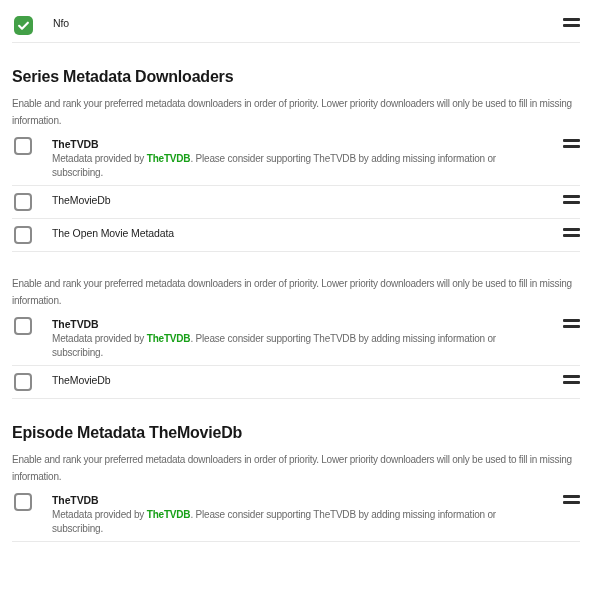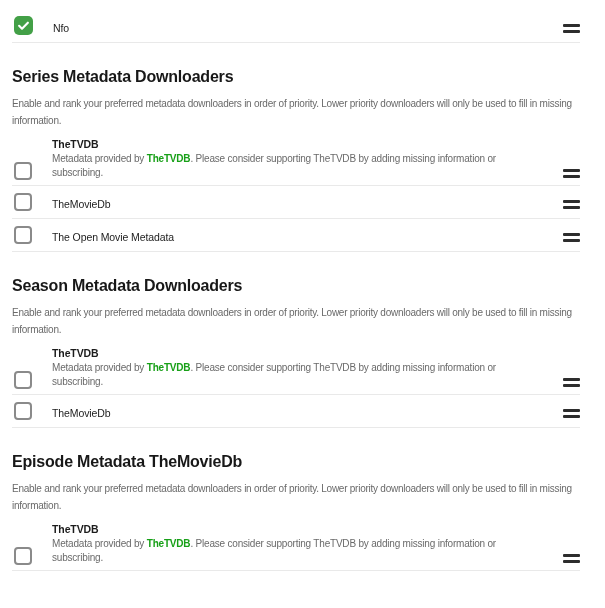--- a/index.html
+++ b/index.html
@@ -16,21 +16,21 @@
   .section-title {
     margin: 0; font-size: 16px; line-height: 20px; font-weight: 700;
     letter-spacing: -0.2px; color: #181818;
   }
   .section-desc {
     margin: 9px 0 0; font-size: 10px; line-height: 16.5px;
     letter-spacing: -0.25px; color: #6a6a6a;
   }
   .list { margin-top: 3px; }
   .row {
-    display: flex; align-items: flex-end;
+    display: flex; align-items: flex-start;
     border-bottom: 1px solid #e9e9e9;
     padding: 7px 0;
   }
   .row--rich { padding: 5px 0; }
   .cb {
     flex: 0 0 auto; width: 18px; height: 18px; margin-left: 2px;
     border: 2px solid #8a8a8a; border-radius: 4px; background: #fff;
     display: inline-flex; align-items: center; justify-content: center;
     cursor: pointer;
   }
@@ -112,21 +112,20 @@
         <span class="drag">
             <i></i>
             <i></i>
           </span>
       </div>
 
     </div>
   </div>
 
   <div class="section">
-    <h2 class="section-title">Season Metadata Downloaders</h2>
     <p class="section-desc">Enable and rank your preferred metadata downloaders in order of priority. Lower priority downloaders will only be used to fill in missing information.</p>
     <div class="list">
 
       <div class="row row--rich">
         <span class="cb"></span>
         <div class="row-text">
           <div class="row-label">TheTVDB</div>
           <div class="row-desc"><span>Metadata provided by </span><span class="green-link" style="color:#18a018">TheTVDB</span><span>. Please consider supporting TheTVDB by adding missing information or subscribing.</span></div>
         </div>
         <span class="drag">

